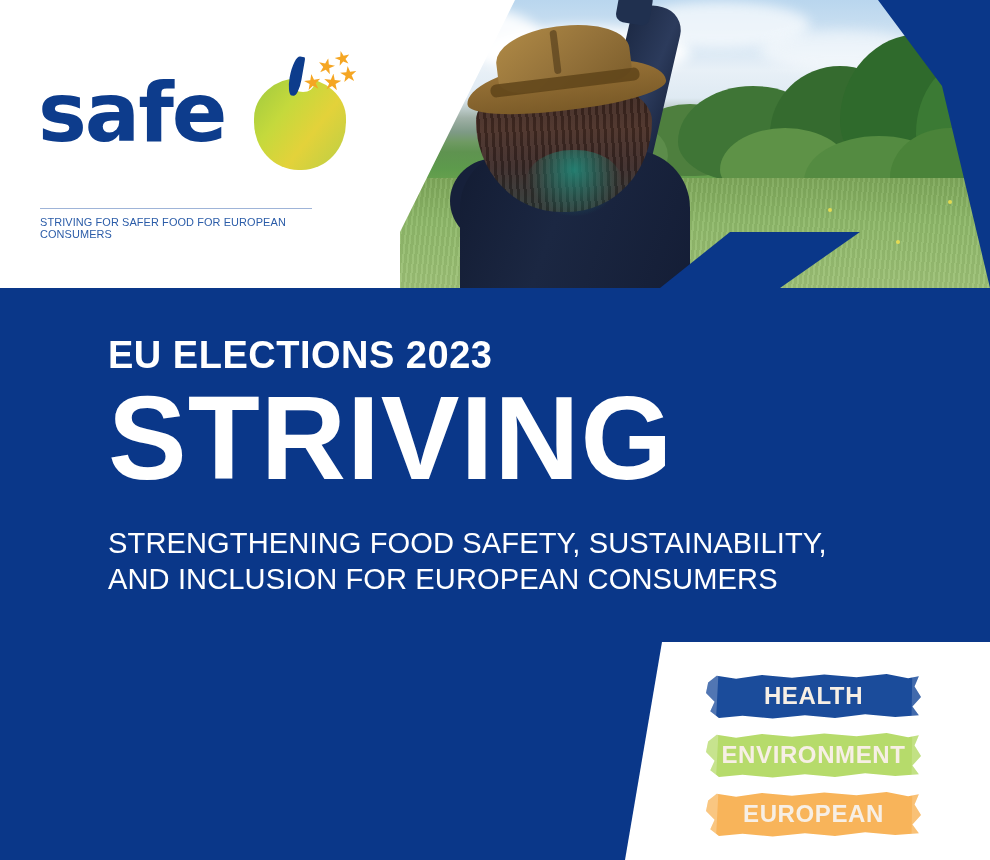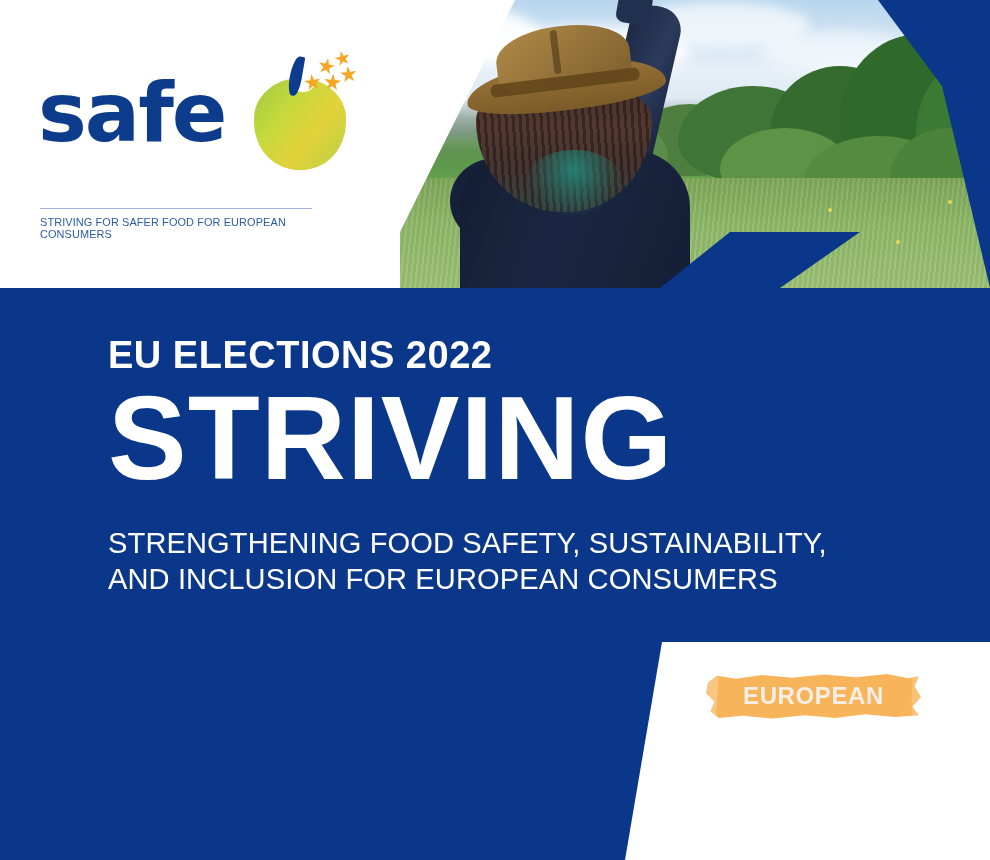--- a/index.html
+++ b/index.html
@@ -433,30 +433,38 @@
           <div class="star s4"></div>
           <div class="star s5"></div>
         </div>
         <div class="logo-rule"></div>
         <div class="logo-tagline">STRIVING FOR SAFER FOOD FOR EUROPEAN CONSUMERS</div>
       </div>
     </div>
   </div>
 
   <div class="hero">
-    <div class="eyebrow">EU ELECTIONS 2022</div>
+    <div class="eyebrow">EU ELECTIONS 2023</div>
     <div class="bigtitle">STRIVING</div>
     <div class="subtitle">
       <span class="ln">STRENGTHENING FOOD SAFETY, SUSTAINABILITY,</span>
       <span class="ln">AND INCLUSION FOR EUROPEAN CONSUMERS</span>
     </div>
   </div>
 
   <div class="bottom-panel"></div>
 
   <div class="badges">
+    <div class="badge badge-health">
+      <div class="badge-paint" style="background: rgb(27, 76, 155);"></div>
+      <div class="badge-label" style="color: rgb(247, 239, 229);">HEALTH</div>
+    </div>
+    <div class="badge badge-env">
+      <div class="badge-paint" style="background: rgb(182, 219, 107);"></div>
+      <div class="badge-label" style="color: rgb(247, 239, 229);">ENVIRONMENT</div>
+    </div>
     <div class="badge badge-incl">
       <div class="badge-paint" style="background: rgb(248, 180, 90);"></div>
       <div class="badge-label" style="color: rgb(247, 239, 229);">EUROPEAN</div>
     </div>
   </div>
 
 </div>
 
 </body></html>

